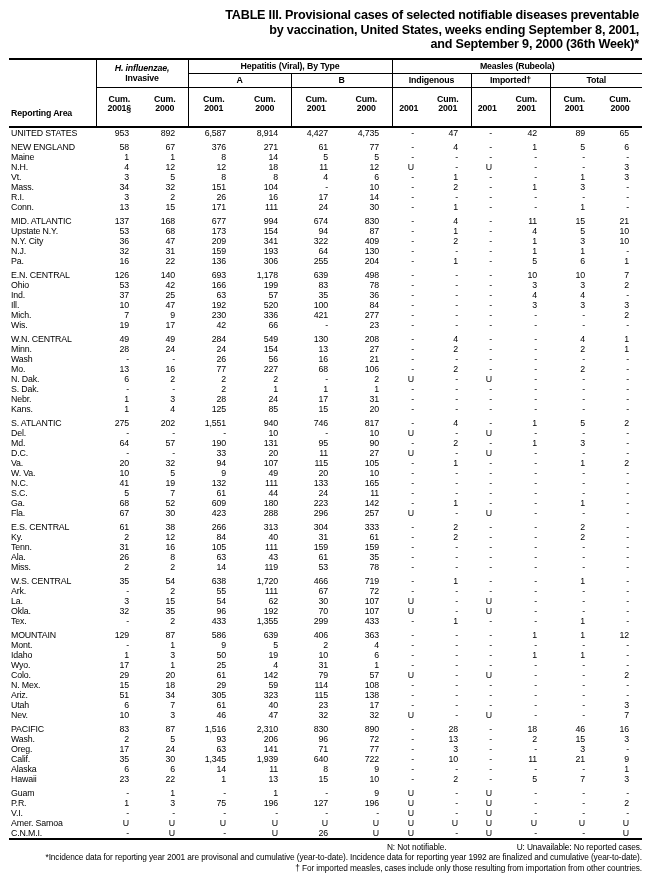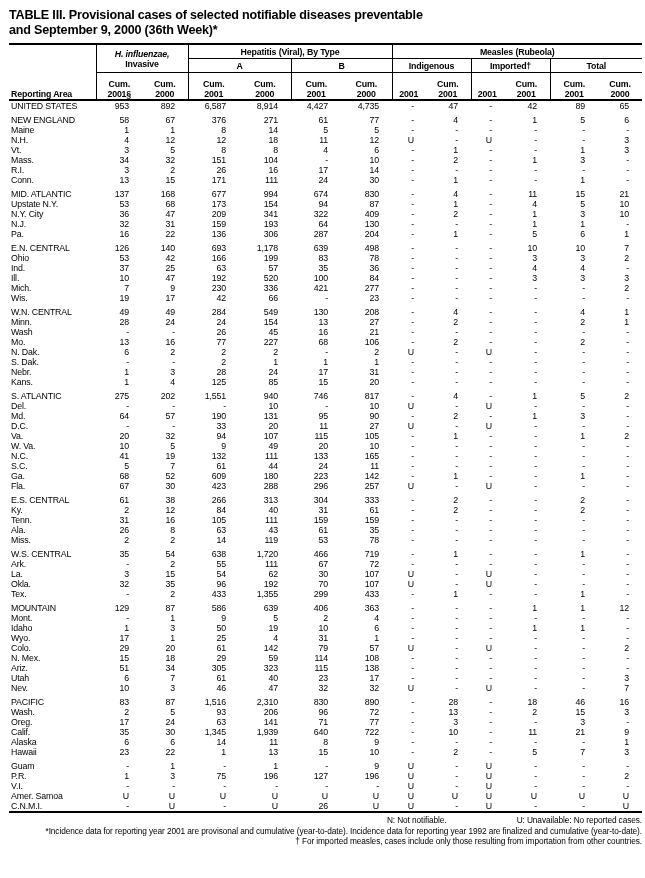--- a/index.html
+++ b/index.html
@@ -1,25 +1,25 @@
 <!DOCTYPE html>
 <html><head>
 <meta charset="utf-8">
 <style>
   html,body{margin:0;padding:0;background:#fff;}
   body{width:645px;height:878px;font-family:"Liberation Sans",sans-serif;color:#000;overflow:hidden;}
   .page{padding:6px 6px 0 9px;}
-  .title{font-weight:bold;font-size:12.6px;line-height:14.5px;text-align:left;letter-spacing:-0.2px;margin:2px 0 6px 0;}
+  .title{font-weight:bold;font-size:12.6px;line-height:14.5px;text-align:right;letter-spacing:-0.2px;margin:2px 0 6px 0;}
   table{border-collapse:collapse;table-layout:fixed;width:633px;border-top:2px solid #000;border-bottom:2px solid #000;letter-spacing:-0.15px;}
   th,td{margin:0;padding:0;font-size:8.8px;overflow:hidden;white-space:nowrap;}
   thead th{font-weight:bold;text-align:center;vertical-align:middle;line-height:10px;}
   thead .grp{height:13px;}
   thead .sub{height:13px;}
-  thead .cum{height:26px;vertical-align:bottom;white-space:pre-line;line-height:9.5px;padding-bottom:0;}
-  thead .area-h{text-align:left;vertical-align:bottom;padding-bottom:0;padding-left:2px;margin-left:35px;}
+  thead .cum{height:26px;vertical-align:bottom;white-space:pre-line;line-height:9.5px;padding-bottom:12px;}
+  thead .area-h{text-align:left;vertical-align:bottom;padding-bottom:8px;padding-left:2px;margin-left:35px;}
   .bl{border-left:1px solid #000;}
   .ub{border-bottom:1px solid #000;margin-left:32px;}
   .hb{border-bottom:2px solid #000;}
   .it{font-style:italic;}
   tbody td{height:10px;line-height:10px;}
   tbody td.area{text-align:left;padding-left:2px;}
   tbody td.num{text-align:right;padding-right:13px;}
   tbody td.c6,tbody td.c8{padding-right:11px;}
   tbody tr.spacer td{height:4px;line-height:4px;}
   .footnotes{width:633px;font-size:8.3px;line-height:10.5px;margin-top:2px;letter-spacing:-0.1px;text-align:right;}
@@ -27,20 +27,21 @@
   .legend .w1{width:127px;}
   .legend .w2{width:125px;}
   .fn{margin:0;padding-left:7px;text-indent:-7px;}
 </style>
 </head>
 <body>
 
 <div class="page">
   <div class="title">
     <div>TABLE III. Provisional cases of selected notifiable diseases preventable</div>
+    <div>by vaccination, United States, weeks ending September 8, 2001,</div>
     <div>and September 9, 2000 (36th Week)*</div>
   </div>
 
   <table>
     <colgroup>
       <col style="width:87px">
         <col style="width:46px">
         <col style="width:46px">
       <col style="width:51px">
         <col style="width:52px">
@@ -278,21 +279,21 @@
           <td class="num c9">1</td>
           <td class="num c10">1</td>
           <td class="num c11">-</td>
         </tr>
         <tr>
           <td class="area">Pa.</td>
           <td class="num c0">16</td>
           <td class="num c1">22</td>
           <td class="num c2">136</td>
           <td class="num c3">306</td>
-          <td class="num c4">287</td>
+          <td class="num c4">255</td>
           <td class="num c5">204</td>
           <td class="num c6">-</td>
           <td class="num c7">1</td>
           <td class="num c8">-</td>
           <td class="num c9">5</td>
           <td class="num c10">6</td>
           <td class="num c11">1</td>
         </tr>
         <tr class="spacer">
           <td colspan="13"></td>
@@ -418,21 +419,21 @@
           <td class="num c8">-</td>
           <td class="num c9">-</td>
           <td class="num c10">2</td>
           <td class="num c11">1</td>
         </tr>
         <tr>
           <td class="area">Wash</td>
           <td class="num c0">-</td>
           <td class="num c1">-</td>
           <td class="num c2">26</td>
-          <td class="num c3">45</td>
+          <td class="num c3">56</td>
           <td class="num c4">16</td>
           <td class="num c5">21</td>
           <td class="num c6">-</td>
           <td class="num c7">-</td>
           <td class="num c8">-</td>
           <td class="num c9">-</td>
           <td class="num c10">-</td>
           <td class="num c11">-</td>
         </tr>
         <tr>

